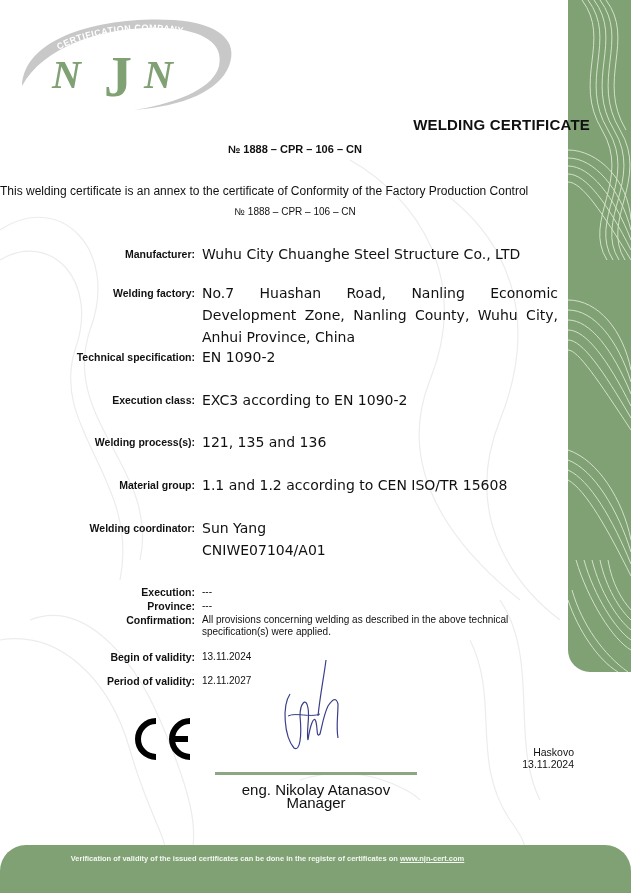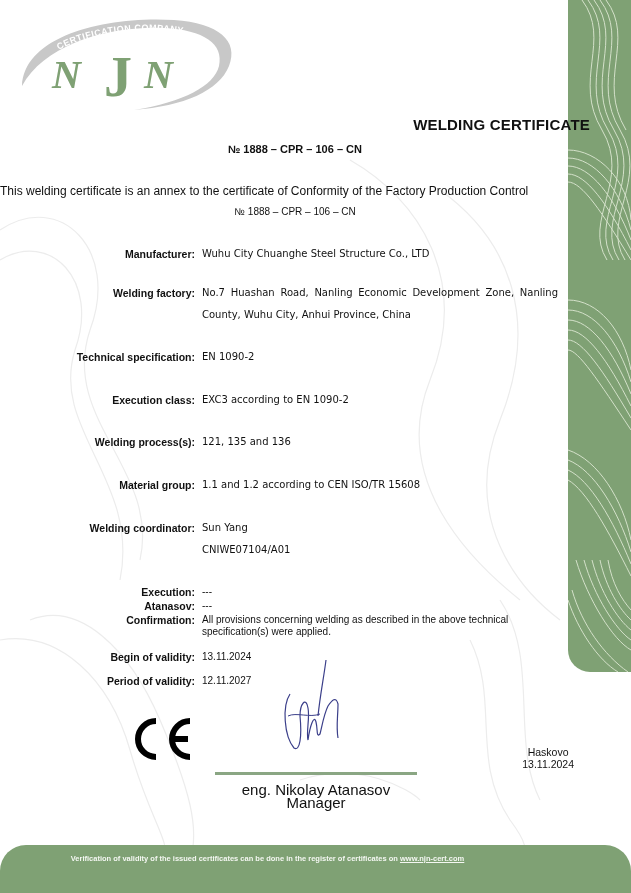--- a/index.html
+++ b/index.html
@@ -6,29 +6,29 @@
   body { width: 631px; height: 893px; position: relative; overflow: hidden; background: #ffffff; font-family: "Liberation Sans", sans-serif; color: #111; }
   .bg-swirl { position: absolute; left: 0; top: 0; width: 631px; height: 893px; pointer-events: none; }
   .strip { position: absolute; left: 568px; top: 0; width: 63px; height: 672px; background: #7fa174; border-bottom-left-radius: 22px; overflow: hidden; }
   .logo { position: absolute; left: 14px; top: 6px; width: 230px; height: 110px; }
   .title { position: absolute; left: 0; width: 590px; text-align: right; top: 116px; font-size: 15px; font-weight: bold; letter-spacing: 0.2px; }
   .number { position: absolute; left: 0; width: 590px; text-align: center; top: 143px; font-size: 11px; font-weight: bold; }
   .intro { position: absolute; left: 0; width: 590px; text-align: left; top: 184px; font-size: 12px; }
   .intro2 { position: absolute; left: 0; width: 590px; text-align: center; top: 206px; font-size: 10px; }
   .row { position: absolute; left: 0; width: 590px; }
   .lbl { position: absolute; right: 395px; font-size: 10.5px; font-weight: bold; white-space: nowrap; text-align: right; }
-  .val { position: absolute; left: 202px; font-family: "DejaVu Sans", sans-serif; font-size: 10px; line-height: 22px; top: -5px; }
+  .val { position: absolute; left: 202px; font-family: "DejaVu Sans", sans-serif; font-size: 14px; line-height: 22px; top: -5px; }
   .val.just { width: 356px; text-align: justify; text-align-last: left; }
   .val2 { position: absolute; left: 202px; font-size: 10px; line-height: 12px; }
   .val2.wide { width: 360px; }
   .ce { position: absolute; left: 128px; top: 716px; }
   .sig { position: absolute; left: 280px; top: 656px; }
   .sig-line { position: absolute; left: 215px; top: 772px; width: 202px; height: 3px; background: #8aa683; }
   .signer { position: absolute; left: 215px; width: 202px; text-align: center; font-size: 15px; }
-  .place { position: absolute; right: 57px; text-align: center; font-size: 10.5px; line-height: 12px; top: 746px; }
+  .place { position: absolute; right: 57px; text-align: right; font-size: 10.5px; line-height: 12px; top: 746px; }
   .footer { position: absolute; left: 0; top: 845px; width: 631px; height: 48px; background: #7fa174; border-top-left-radius: 26px; border-top-right-radius: 26px; }
   .footer-text { position: absolute; left: 0; width: 535px; text-align: center; top: 9px; font-size: 7.5px; font-weight: bold; color: #f4f7f2; }
   .footer-link { text-decoration: underline; }
 </style>
 </head>
 <body>
 
 <svg class="bg-swirl" viewBox="0 0 631 893">
   <g fill="none" stroke="#ececec" stroke-width="1.2">
     <path d="M0 230 C60 190 120 250 90 330 C60 420 160 470 140 560"></path>
@@ -130,21 +130,21 @@
   <span class="val">Sun Yang</span>
   <span class="val" style="top:17px">CNIWE07104/A01</span>
 </div>
 
 <div class="row" style="top:586px">
   <span class="lbl">Execution:</span>
   <span class="val2">---</span>
 </div>
 
 <div class="row" style="top:600px">
-  <span class="lbl">Atanasov:</span>
+  <span class="lbl">Province:</span>
   <span class="val2">---</span>
 </div>
 
 <div class="row" style="top:614px">
   <span class="lbl">Confirmation:</span>
   <span class="val2 wide">All provisions concerning welding as described in the above technical specification(s) were applied.</span>
 </div>
 
 <div class="row" style="top:651px">
   <span class="lbl">Begin of validity:</span>

